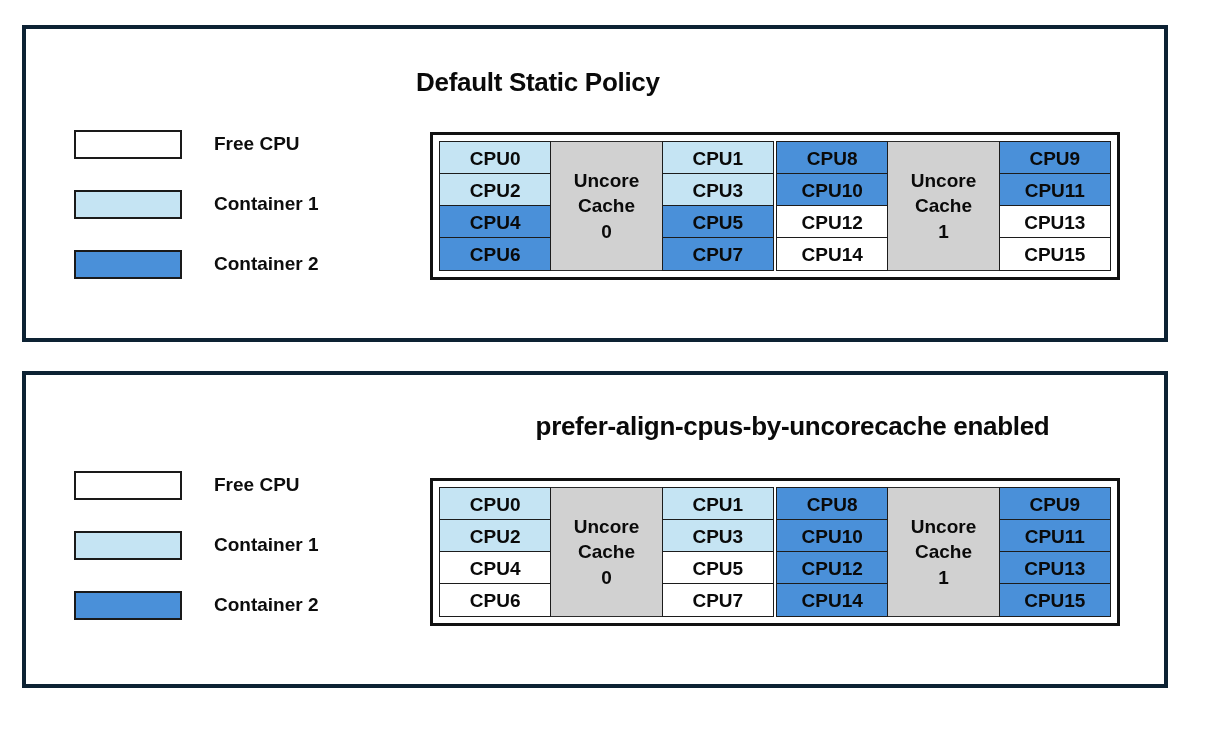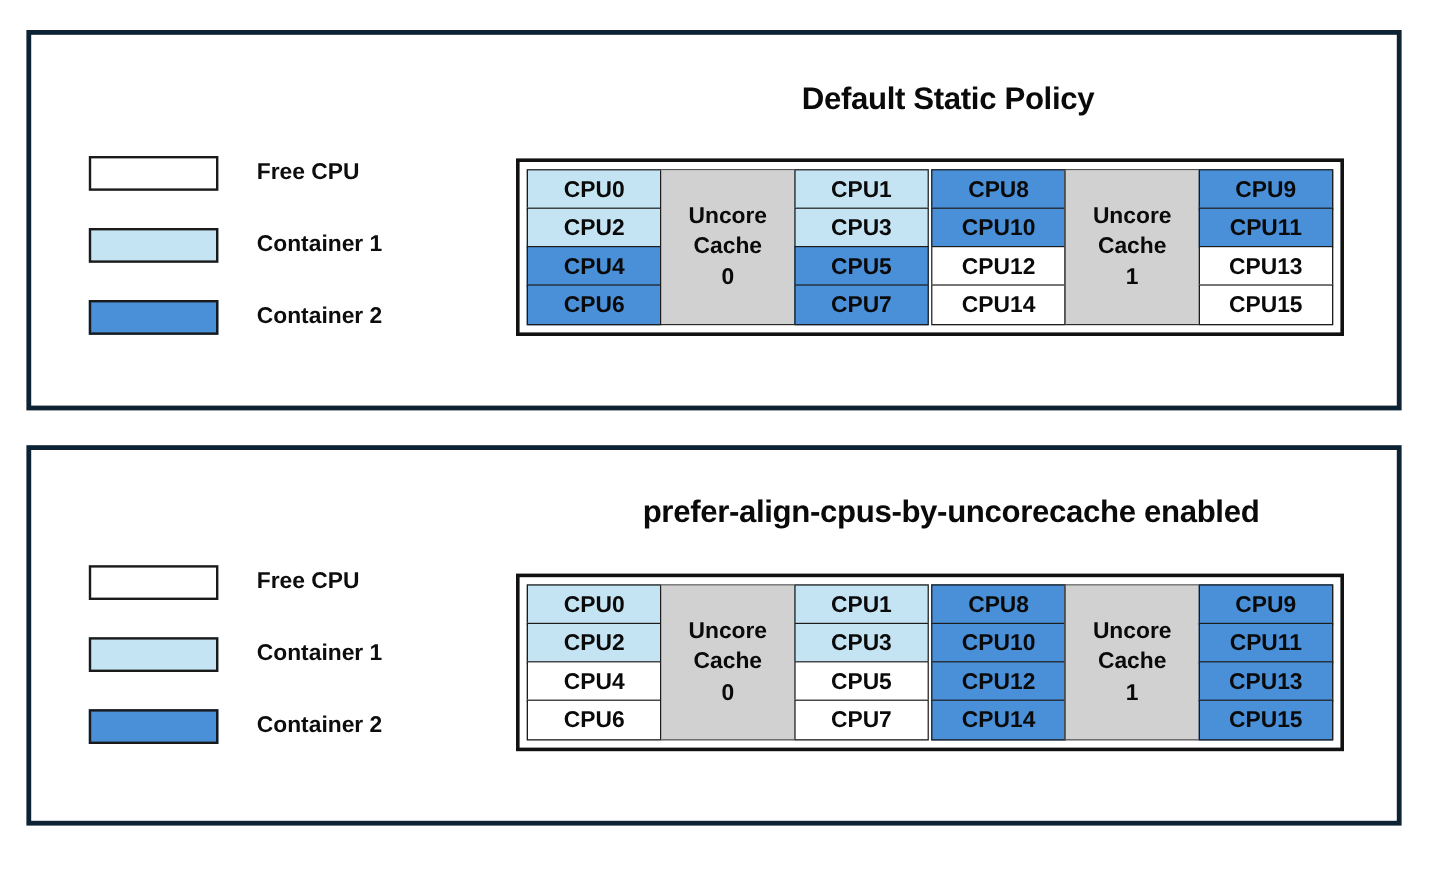--- a/index.html
+++ b/index.html
@@ -32,21 +32,20 @@
     position: absolute;
     font-weight: bold;
     color: #0a0a0a;
     white-space: nowrap;
     letter-spacing: -0.3px;
   }
   #panel-1 .panel-title {
     top: 38px;
     left: 0;
     right: 0;
-    text-align: center;
     padding-left: 390px;
     font-size: 26px;
   }
   #panel-2 .panel-title {
     top: 36px;
     left: 0;
     right: 0;
     text-align: center;
     padding-left: 395px;
     font-size: 26px;

